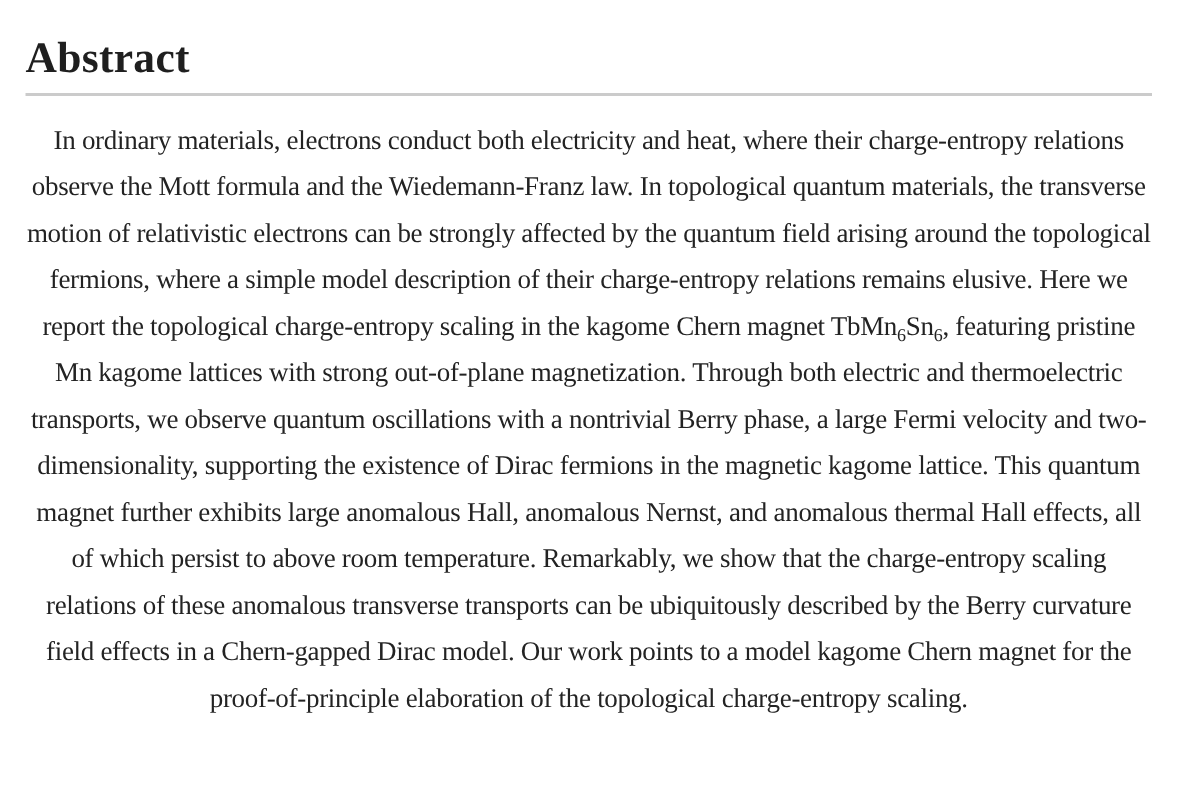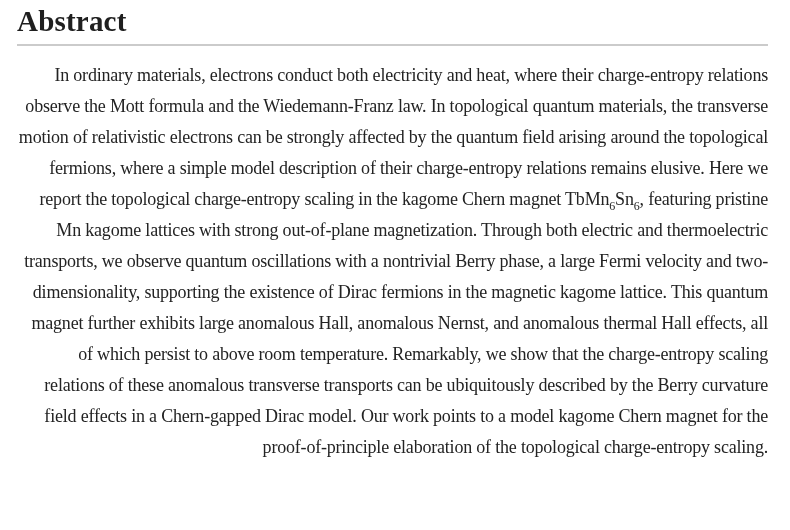--- a/index.html
+++ b/index.html
@@ -6,21 +6,21 @@
     margin: 0;
     padding: 0;
     width: 790px;
     height: 530px;
     background: #ffffff;
     overflow: hidden;
   }
   .abstract-section {
     box-sizing: border-box;
     width: 790px;
-    padding: 4px 22px 0 17px;
+    padding: 22px 22px 0 17px;
     font-family: "Liberation Serif", "DejaVu Serif", serif;
   }
   .abstract-heading {
     margin: 0;
     padding: 0;
     font-size: 29px;
     line-height: 34px;
     font-weight: 700;
     color: #1f1f1f;
     letter-spacing: 0.2px;
@@ -29,21 +29,21 @@
     border: none;
     border-top: 2px solid #cbcbcb;
     margin: 6px 0 0 0;
   }
   .abstract-paragraph {
     margin: 14px 0 0 0;
     font-size: 18px;
     line-height: 31px;
     color: #232323;
     letter-spacing: -0.2px;
-    text-align: right;
+    text-align: center;
   }
   .abstract-paragraph sub {
     font-size: 12px;
     line-height: 0;
   }
 </style>
 </head>
 <body>
 
 <section class="abstract-section">

